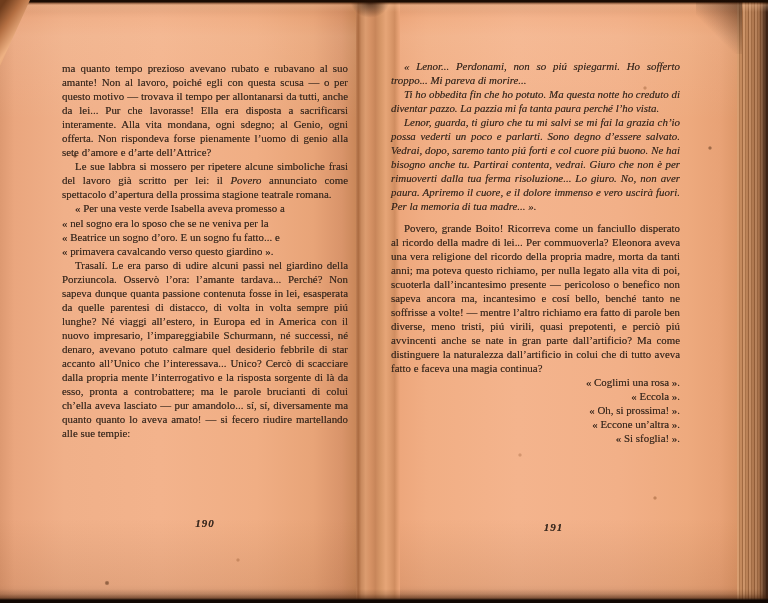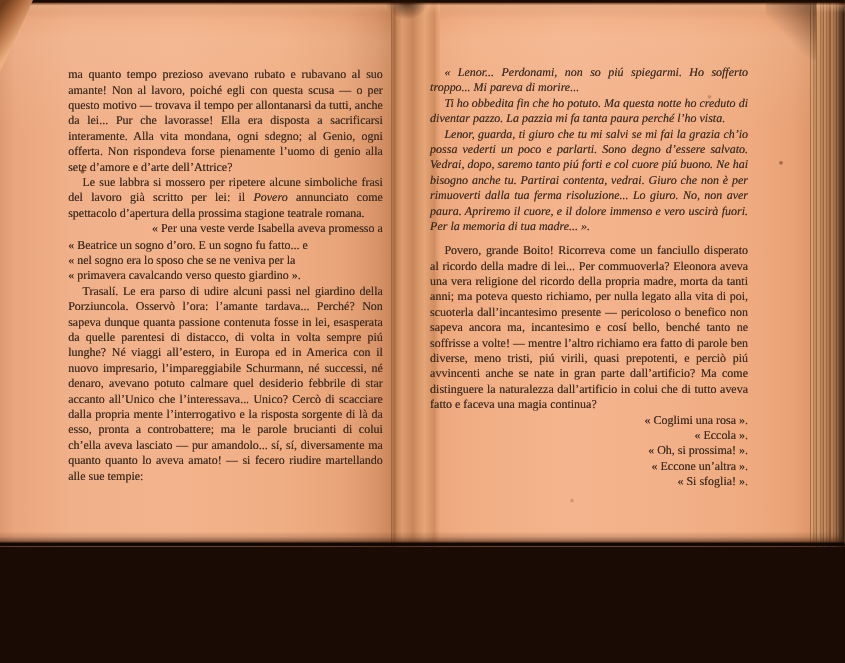--- a/index.html
+++ b/index.html
@@ -1,21 +1,21 @@
 <!DOCTYPE html>
 <html lang="it"><head>
 <meta charset="utf-8">
 <style>
   html,body{margin:0;padding:0;}
   body{
     width:768px;height:603px;overflow:hidden;
     background:#1a0c04;
     font-family:"Liberation Serif","DejaVu Serif",serif;
   }
-  .book{position:relative;width:768px;height:497px;overflow:hidden;}
+  .book{position:relative;width:768px;height:603px;overflow:hidden;}
 
   
   .page-left{
     position:absolute;left:0;top:0;width:356px;height:603px;
     background:
       radial-gradient(circle at 75px 156px, rgba(70,35,12,.6) 0 1px, transparent 2.2px),
       radial-gradient(circle at 107px 583px, rgba(70,35,12,.5) 0 1.2px, transparent 2.6px),
       radial-gradient(circle at 300px 96px, rgba(130,70,30,.35) 0 1px, transparent 2.2px),
       radial-gradient(circle at 238px 560px, rgba(130,70,30,.3) 0 1px, transparent 2.2px),
       linear-gradient(180deg, rgba(120,60,25,.20) 0, rgba(120,60,25,0) 3%,
@@ -86,21 +86,21 @@
     text-shadow:0 0 .4px rgba(59,42,31,.65);
     hyphens:auto;-webkit-hyphens:auto;
   }
   .text-left{left:62px;top:61px;width:286px;}
   .text-right{left:391px;top:59px;width:289px;}
   .text-col p{margin:0;padding:0;}
   .ind{text-indent:13px;}
   .it{font-style:italic;}
   .quote-block{margin:0;}
   .quote-block .ql{text-align:left;}
-  .quote-block .ql:first-child{text-indent:13px;text-align:right;}
+  .quote-block .ql:first-child{text-indent:13px;}
   .dlg{text-indent:13px;text-align:right;}
   .gap-top{margin-top:7px !important;}
   .pagenum{
     position:absolute;width:286px;text-align:center;
     font-style:italic;font-weight:bold;font-size:11px;letter-spacing:1px;
     color:#3b2a1f;text-shadow:0 0 .4px rgba(59,42,31,.65);
   }
   .pagenum-left{left:62px;top:517px;}
   .pagenum-right{left:409px;top:521px;width:289px;}
 </style>
@@ -118,22 +118,22 @@
   <div class="bottom-edge"></div>
   <div class="gutter-notch"></div>
   <div class="corner-curl"></div>
   <div class="tr-shadow"></div>
 
   <div class="text-col text-left">
     <p>ma quanto tempo prezioso avevano rubato e rubavano al suo amante! Non al lavoro, poiché egli con questa scusa — o per questo motivo — trovava il tempo per allontanarsi da tutti, anche da lei... Pur che lavorasse! Ella era disposta a sacrificarsi interamente. Alla vita mondana, ogni sdegno; al Genio, ogni offerta. Non rispondeva forse pienamente l’uomo di genio alla sete d’amore e d’arte dell’Attrice?</p>
     <p class="ind"><span>Le sue labbra si mossero per ripetere alcune simboliche frasi del lavoro già scritto per lei: il </span><span class="it">Povero</span><span> annunciato come spettacolo d’apertura della prossima stagione teatrale romana.</span></p>
     <div class="quote-block">
       <div class="ql">« Per una veste verde Isabella aveva promesso a</div>
+      <div class="ql">« nel sogno era lo sposo che se ne veniva per la</div>
       <div class="ql">« Beatrice un sogno d’oro. E un sogno fu fatto... e</div>
-      <div class="ql">« nel sogno era lo sposo che se ne veniva per la</div>
       <div class="ql">« primavera cavalcando verso questo giardino ».</div>
     </div>
     <p class="ind">Trasalí. Le era parso di udire alcuni passi nel giardino della Porziuncola. Osservò l’ora: l’amante tardava... Perché? Non sapeva dunque quanta passione contenuta fosse in lei, esasperata da quelle parentesi di distacco, di volta in volta sempre piú lunghe? Né viaggi all’estero, in Europa ed in America con il nuovo impresario, l’impareggiabile Schurmann, né successi, né denaro, avevano potuto calmare quel desiderio febbrile di star accanto all’Unico che l’interessava... Unico? Cercò di scacciare dalla propria mente l’interrogativo e la risposta sorgente di là da esso, pronta a controbattere; ma le parole brucianti di colui ch’ella aveva lasciato — pur amandolo... sí, sí, diversamente ma quanto quanto lo aveva amato! — si fecero riudire martellando alle sue tempie:</p>
   </div>
   <div class="pagenum pagenum-left">190</div>
 
   <div class="text-col text-right">
     <p class="ind it">« Lenor... Perdonami, non so piú spiegarmi. Ho sofferto troppo... Mi pareva di morire...</p>
     <p class="ind it">Ti ho obbedita fin che ho potuto. Ma questa notte ho creduto di diventar pazzo. La pazzia mi fa tanta paura perché l’ho vista.</p>
     <p class="ind it">Lenor, guarda, ti giuro che tu mi salvi se mi fai la grazia ch’io possa vederti un poco e parlarti. Sono degno d’essere salvato. Vedrai, dopo, saremo tanto piú forti e col cuore piú buono. Ne hai bisogno anche tu. Partirai contenta, vedrai. Giuro che non è per rimuoverti dalla tua ferma risoluzione... Lo giuro. No, non aver paura. Apriremo il cuore, e il dolore immenso e vero uscirà fuori. Per la memoria di tua madre... ».</p>

